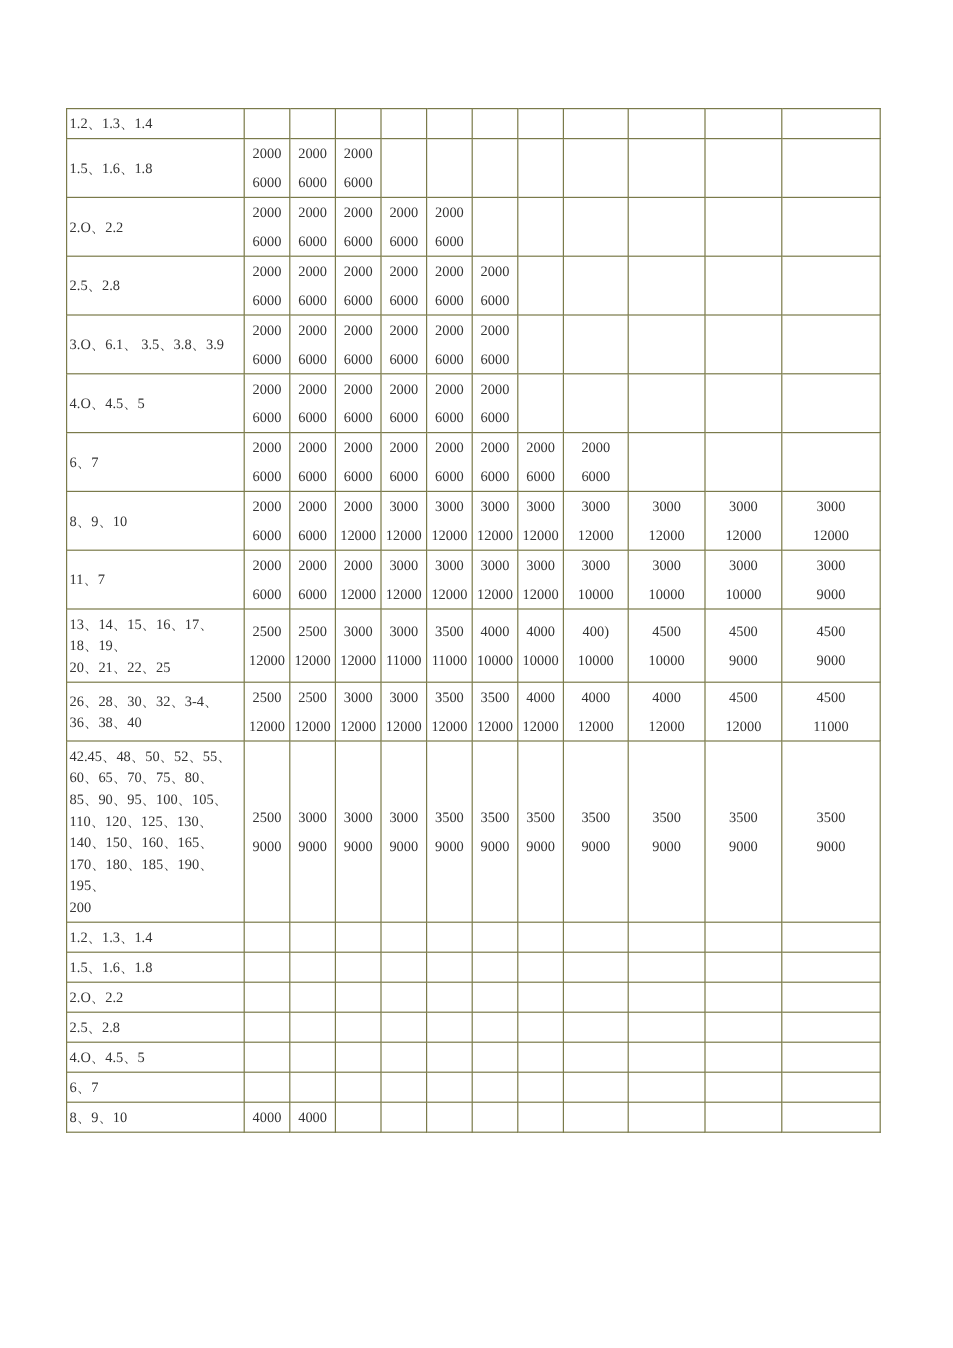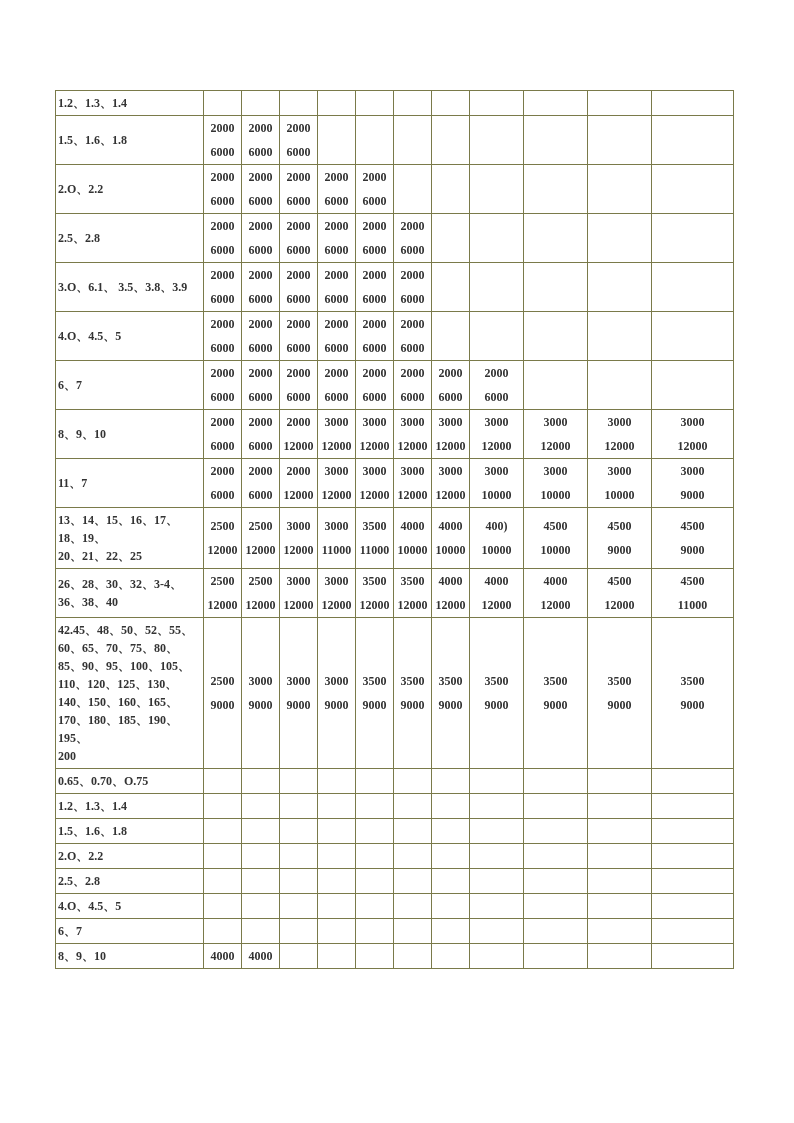--- a/index.html
+++ b/index.html
@@ -9,21 +9,20 @@
     font-family: "SimSun", "Times New Roman", serif;
     font-size: 12px;
     color: #333;
   }
   .page {
     width: 712px;
     height: 1123px;
     position: relative;
     box-sizing: border-box;
     padding: 90px 55px 0 55px;
-    font-weight: bold;
   }
   table {
     border-collapse: collapse;
     width: 100%;
     table-layout: fixed;
   }
   td {
     border: 1px solid #7a7a4a;
     padding: 0;
     vertical-align: middle;
@@ -500,34 +499,20 @@
           <td class="num-cell">
             <div>3500</div>
             <div>9000</div>
           </td>
           <td class="num-cell">
             <div>3500</div>
             <div>9000</div>
           </td>
         </tr>
         <tr>
-          <td class="label-cell">0.65、0.70、O.75</td>
-          <td class="num-cell empty-cell"></td>
-          <td class="num-cell empty-cell"></td>
-          <td class="num-cell empty-cell"></td>
-          <td class="num-cell empty-cell"></td>
-          <td class="num-cell empty-cell"></td>
-          <td class="num-cell empty-cell"></td>
-          <td class="num-cell empty-cell"></td>
-          <td class="num-cell empty-cell"></td>
-          <td class="num-cell empty-cell"></td>
-          <td class="num-cell empty-cell"></td>
-          <td class="num-cell empty-cell"></td>
-        </tr>
-        <tr>
           <td class="label-cell">1.2、1.3、1.4</td>
           <td class="num-cell empty-cell"></td>
           <td class="num-cell empty-cell"></td>
           <td class="num-cell empty-cell"></td>
           <td class="num-cell empty-cell"></td>
           <td class="num-cell empty-cell"></td>
           <td class="num-cell empty-cell"></td>
           <td class="num-cell empty-cell"></td>
           <td class="num-cell empty-cell"></td>
           <td class="num-cell empty-cell"></td>

